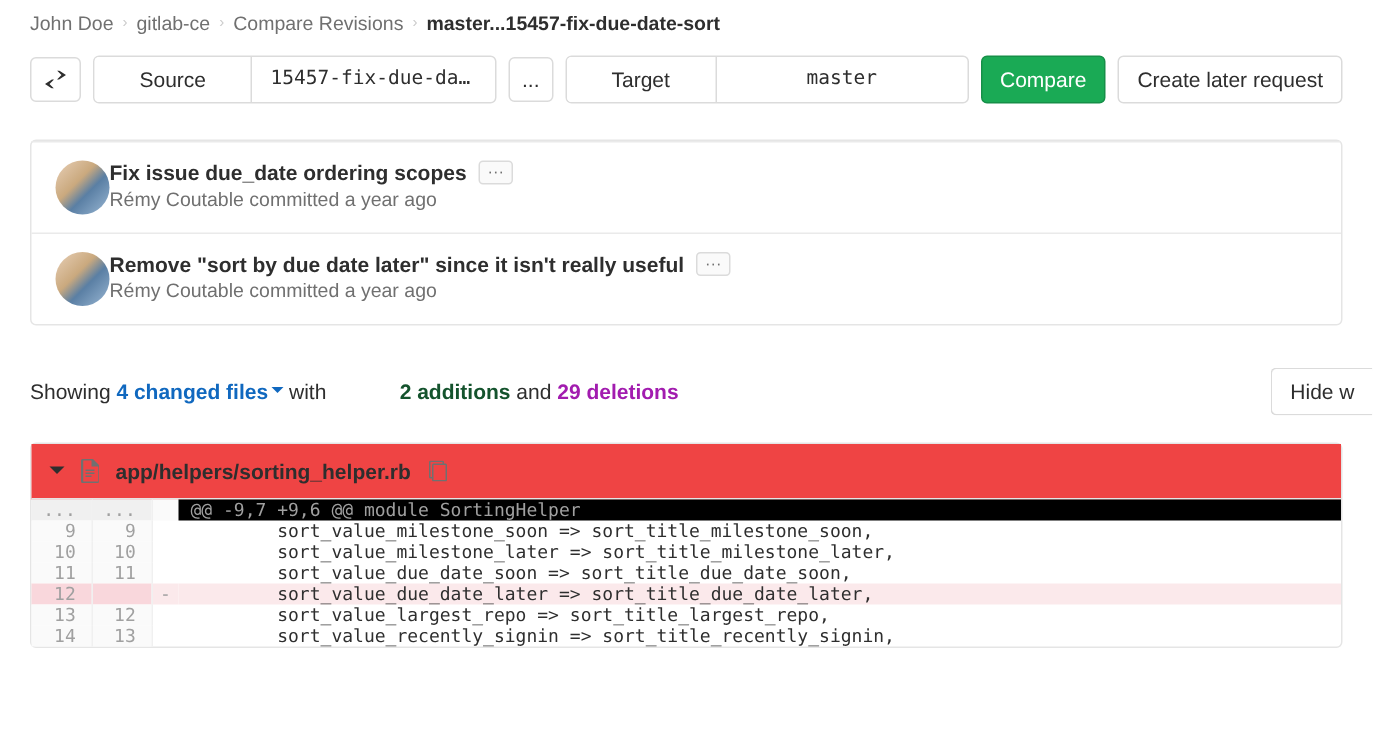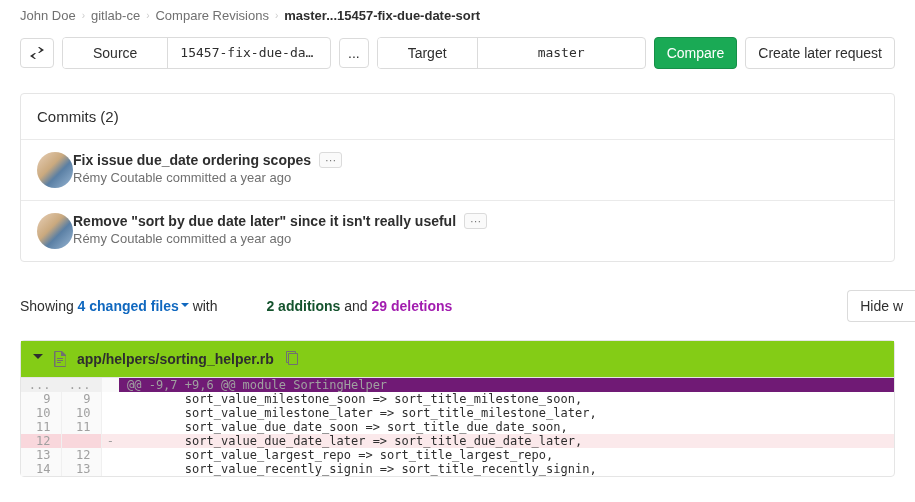--- a/index.html
+++ b/index.html
@@ -137,24 +137,25 @@
       border: 4px solid transparent;
       border-top-color: #1068bf;
       vertical-align: middle;
     }
     .diff-file {
       border: 1px solid #e5e5e5;
       border-radius: 4px;
     }
     .diff-file-header {
       display: flex;
+      align-items: center;
       gap: 10px;
       padding: 10px 12px;
       border-bottom: 1px solid #e5e5e5;
-      background: #84cc16;
+      background: #ef4444;
     }
     .caret-toggle {
       width: 0; height: 0;
       border: 5px solid transparent;
       border-top-color: #2e2e2e;
       margin-top: 3px;
       cursor: pointer;
     }
     .file-icon { color: #707070; display: inline-flex; }
     .file-path { font-weight: 600; font-size: 14px; }
@@ -181,21 +182,21 @@
       width: 18px;
       text-align: center;
       color: #a0a0a0;
       user-select: none;
     }
     .code {
       padding-left: 8px !important;
       white-space: pre;
       color: #2e2e2e;
     }
-    .hunk-row td.code { color: #a0a0a0; background: #701a75; }
+    .hunk-row td.code { color: #a0a0a0; background: #000000; }
     .hunk-row td.sign { background: #fafafa; }
     tr.removed td.code, tr.removed td.sign { background: #fbe9eb; }
     tr.removed td.ln { background: #f9d7dc; }
     .swap-icon svg, .file-icon svg, .copy-icon svg { display: block; }
   </style>
 </head>
 <body>
 
 <div class="container">
   <div class="breadcrumbs">
@@ -223,21 +224,20 @@
     <span class="ellipsis-btn">...</span>
     <div class="compare-field">
       <span class="label">Target</span>
       <span class="value">master</span>
     </div>
     <button class="btn green">Compare</button>
     <button class="btn">Create later request</button>
   </div>
 
   <div class="commits-panel">
-    <div class="commits-header">Commits (2)</div>
     <div class="commit">
       <div class="avatar"></div>
       <div class="commit-body">
         <div class="commit-title-row">
           <span class="commit-title">Fix issue due_date ordering scopes</span>
           <span class="more-btn">···</span>
         </div>
         <div class="commit-meta">Rémy Coutable committed a year ago</div>
       </div>
     </div>

